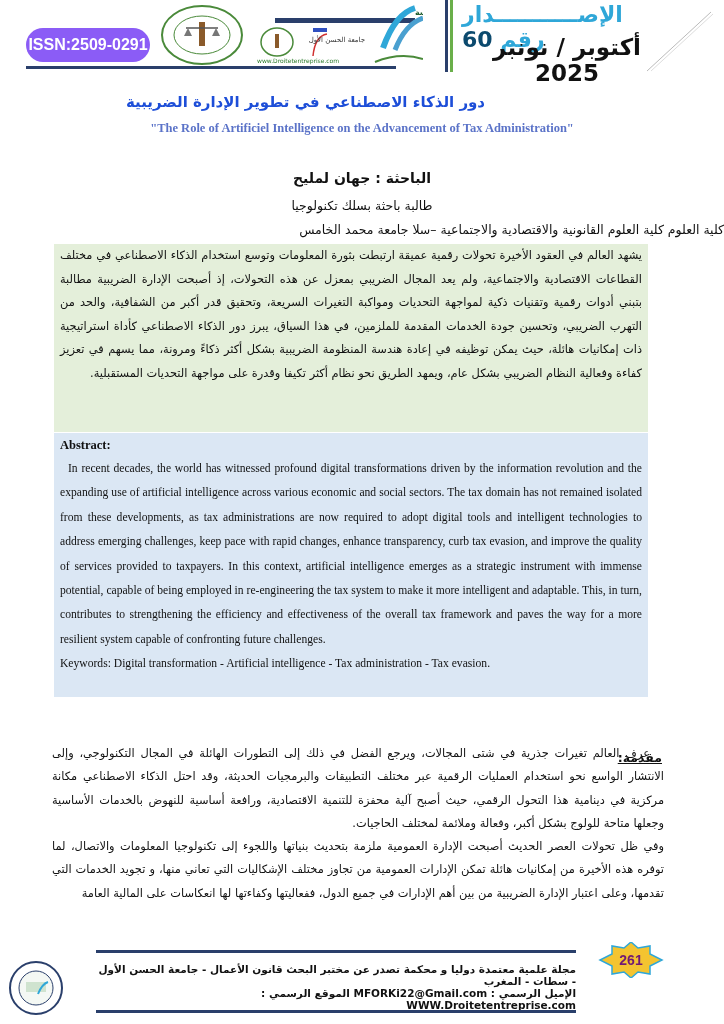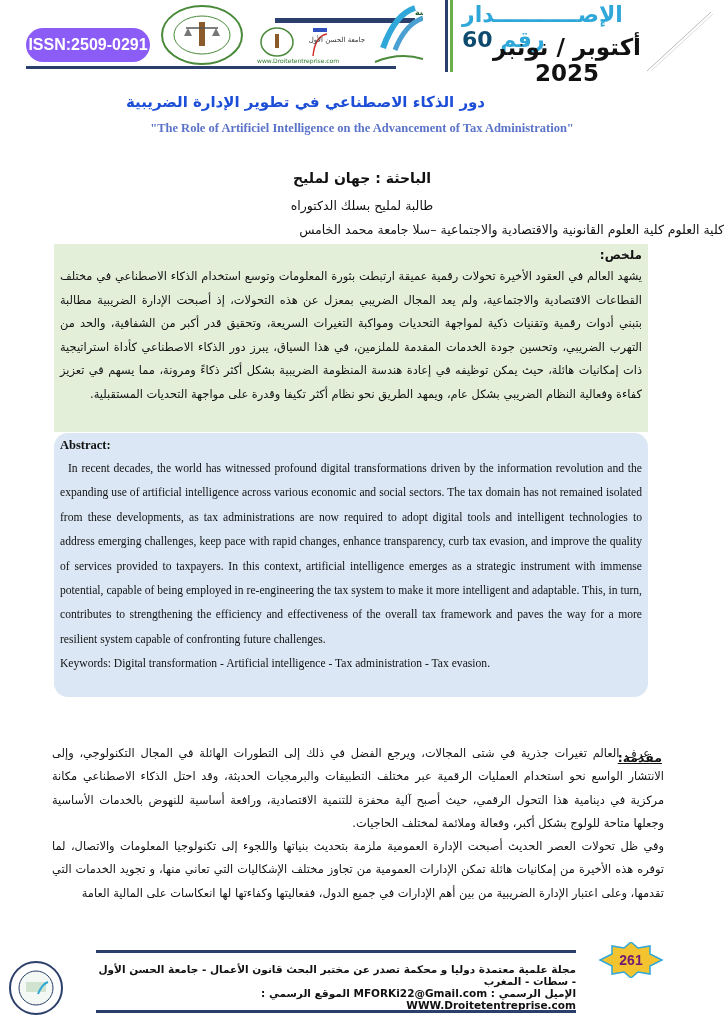--- a/index.html
+++ b/index.html
@@ -21,21 +21,21 @@
   .title-en{left:0;top:121px;width:724px;text-align:center;font-family:"Liberation Serif",serif;font-size:12.5px;font-weight:bold;color:#5b73c8;}
   .author{left:0;top:170px;width:724px;text-align:center;font-size:14px;font-weight:bold;direction:rtl;}
   .author-role{left:0;top:198px;width:724px;text-align:center;font-size:12.5px;direction:rtl;}
   .author-aff{left:0;top:222px;width:724px;text-align:right;font-size:12.5px;direction:rtl;}
   
   .panel-ar{left:54px;top:244px;width:594px;height:188px;background:#e4efda;direction:rtl;text-align:justify;padding:0 6px;box-sizing:border-box;}
   .panel-ar .h{font-size:12px;font-weight:bold;line-height:19px;margin-top:2px;}
   .panel-ar p{margin:0;font-size:11.4px;line-height:23.6px;text-align:justify;text-align-last:right;}
   .panel-ar .kw{font-size:11.4px;line-height:20px;}
   .panel-ar .kw b{font-weight:bold;}
-  .panel-en{left:54px;top:433px;width:594px;height:264px;background:#dbe7f4;padding:0 6px;box-sizing:border-box;font-family:"Liberation Serif",serif;border-radius:14px;}
+  .panel-en{left:54px;top:433px;width:594px;height:264px;background:#dbe7f4;padding:0 6px;box-sizing:border-box;font-family:"Liberation Serif",serif;}
   .panel-en .h{font-size:12.5px;font-weight:bold;line-height:24px;}
   .panel-en p{margin:0;font-size:11.6px;line-height:24.4px;text-align:justify;text-indent:8px;}
   .panel-en .kw{font-size:11.6px;line-height:24px;}
   
   .intro-h{left:590px;top:750px;width:72px;font-size:12.5px;font-weight:bold;direction:rtl;text-decoration:underline;text-align:right;}
   .intro{left:52px;top:742px;width:612px;direction:rtl;}
   .intro p{margin:0;font-size:11.4px;line-height:23.3px;text-align:justify;text-align-last:right;}
   .intro p.first{text-indent:14px;}
   
   .foot-seal{left:8px;top:960px;width:56px;height:56px;}
@@ -87,25 +87,24 @@
 <div class="abs issue-date">أكتوبر / نونبر 2025</div>
 
 <svg class="abs diag" viewBox="0 0 70 65">
   <line x1="2" y1="63" x2="66" y2="4" stroke="#bbb" stroke-width="1"></line>
   <line x1="6" y1="63" x2="68" y2="6" stroke="#ddd" stroke-width="1"></line>
 </svg>
 
 <div class="abs title-ar">دور الذكاء الاصطناعي في تطوير الإدارة الضريبية</div>
 <div class="abs title-en">"The Role of Artificiel Intelligence on the Advancement of Tax Administration"</div>
 <div class="abs author">الباحثة : جهان لمليح</div>
-<div class="abs author-role">طالبة لمليح بسلك الدكتوراه</div>
+<div class="abs author-role">طالبة باحثة بسلك تكنولوجيا</div>
 <div class="abs author-aff">كلية العلوم كلية العلوم القانونية والاقتصادية والاجتماعية –سلا جامعة محمد الخامس</div>
 
 <div class="abs panel-ar">
-  <div class="h">ملخص:</div>
   <p>يشهد العالم في العقود الأخيرة تحولات رقمية عميقة ارتبطت بثورة المعلومات وتوسع استخدام الذكاء الاصطناعي في مختلف القطاعات الاقتصادية والاجتماعية، ولم يعد المجال الضريبي بمعزل عن هذه التحولات، إذ أصبحت الإدارة الضريبية مطالبة بتبني أدوات رقمية وتقنيات ذكية لمواجهة التحديات ومواكبة التغيرات السريعة، وتحقيق قدر أكبر من الشفافية، والحد من التهرب الضريبي، وتحسين جودة الخدمات المقدمة للملزمين، في هذا السياق، يبرز دور الذكاء الاصطناعي كأداة استراتيجية ذات إمكانيات هائلة، حيث يمكن توظيفه في إعادة هندسة المنظومة الضريبية بشكل أكثر ذكاءً ومرونة، مما يسهم في تعزيز كفاءة وفعالية النظام الضريبي بشكل عام، ويمهد الطريق نحو نظام أكثر تكيفا وقدرة على مواجهة التحديات المستقبلية.</p>
 </div>
 
 <div class="abs panel-en">
   <div class="h">Abstract:</div>
   <p>In recent decades, the world has witnessed profound digital transformations driven by the information revolution and the expanding use of artificial intelligence across various economic and social sectors. The tax domain has not remained isolated from these developments, as tax administrations are now required to adopt digital tools and intelligent technologies to address emerging challenges, keep pace with rapid changes, enhance transparency, curb tax evasion, and improve the quality of services provided to taxpayers. In this context, artificial intelligence emerges as a strategic instrument with immense potential, capable of being employed in re-engineering the tax system to make it more intelligent and adaptable. This, in turn, contributes to strengthening the efficiency and effectiveness of the overall tax framework and paves the way for a more resilient system capable of confronting future challenges.</p>
   <div class="kw">Keywords: Digital transformation - Artificial intelligence - Tax administration - Tax evasion.</div>
 </div>
 
 <div class="abs intro-h">مقدمة:</div>

